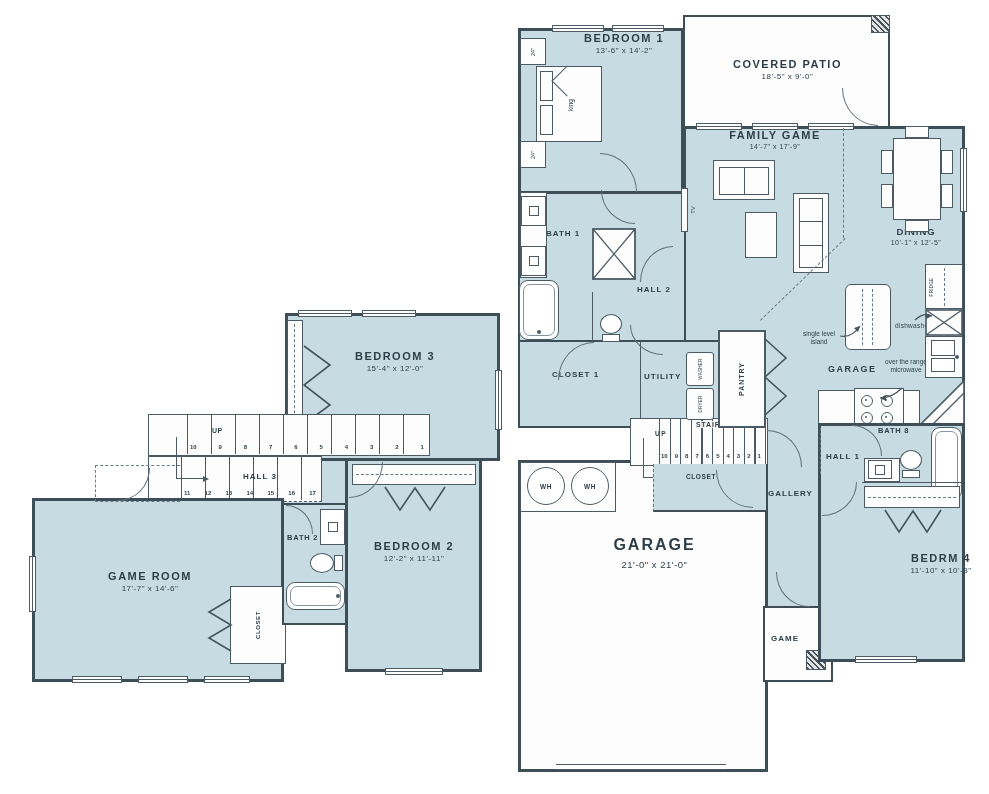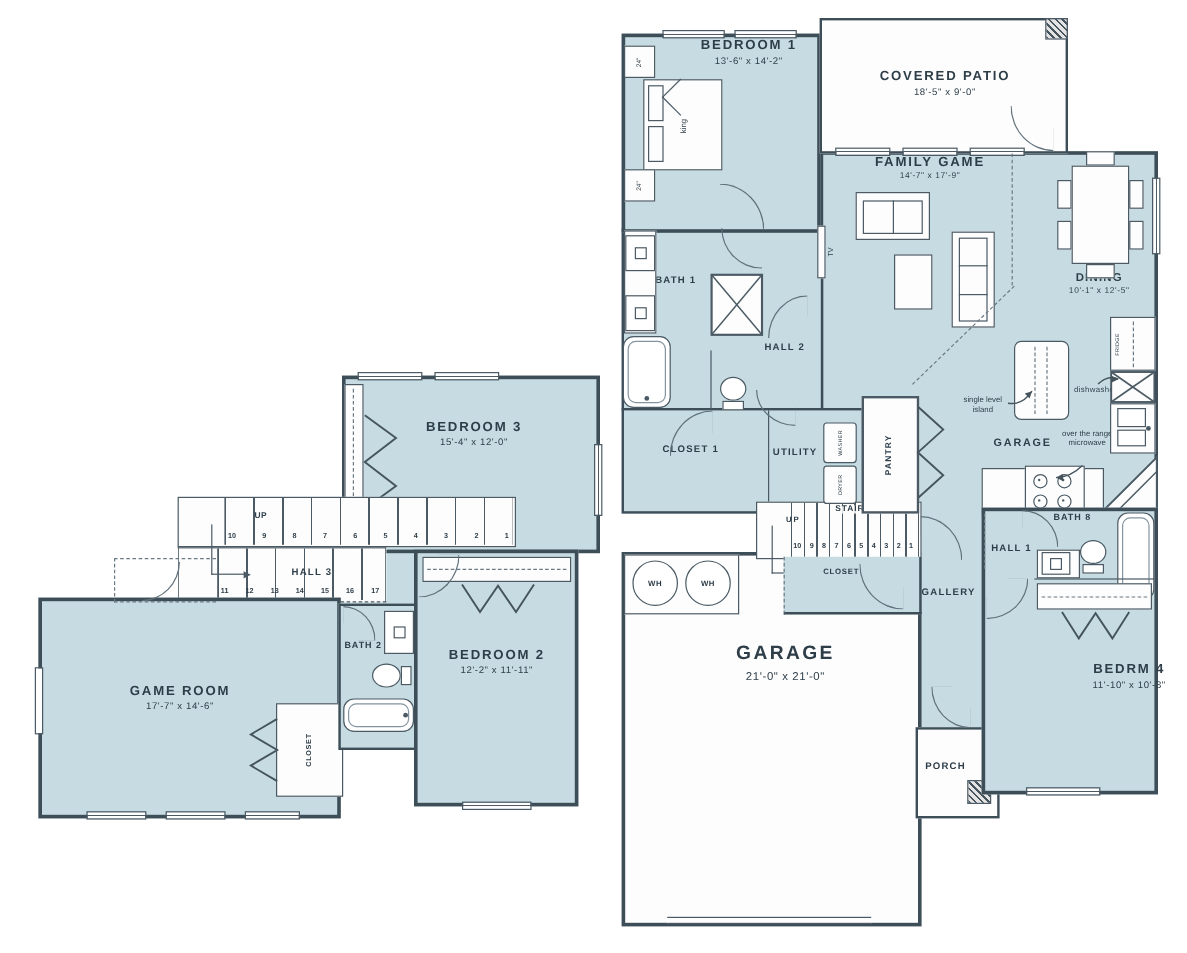--- a/index.html
+++ b/index.html
@@ -365,21 +365,21 @@
     <div class="furn" style="left:686px;top:388px;width:28px;height:32px;border-radius:3px;"></div>
     <div class="vwrap" style="left:694px;top:392px;width:11px;height:24px;">
       <span style="font-size:4.5px;letter-spacing:.3px;">DRYER</span>
     </div>
     <div class="arc bl" style="left:630px;top:325px;width:33px;height:30px;"></div>
 
     <div class="lbl sm" style="left:768px;top:489px;">GALLERY</div>
     <div class="arc tr" style="left:767px;top:430px;width:35px;height:37px;"></div>
 
     <div class="room white" style="left:763px;top:606px;width:70px;height:76px;background:#fdfdfd;border-width:2px;"></div>
-    <div class="lbl" style="left:771px;top:634px;font-size:8px;letter-spacing:1px;">PORCH</div>
+    <div class="lbl" style="left:771px;top:634px;font-size:8px;letter-spacing:1px;">GAME</div>
     <div class="hatch" style="left:806px;top:650px;width:20px;height:20px;"></div>
     <div class="arc bl" style="left:776px;top:572px;width:33px;height:35px;"></div>
 
     <div class="room" style="left:818px;top:423px;width:147px;height:239px;"></div>
     <div class="lbl" style="left:878px;top:426px;font-size:7.5px;letter-spacing:.8px;">BATH 8</div>
     <div class="lbl sm" style="left:826px;top:452px;">HALL 1</div>
     <div class="dash-v" style="left:820px;top:428px;height:46px;"></div>
     <div class="tub" style="left:931px;top:427px;width:31px;height:73px;">
       <div class="tub-inner"></div>
     </div>

